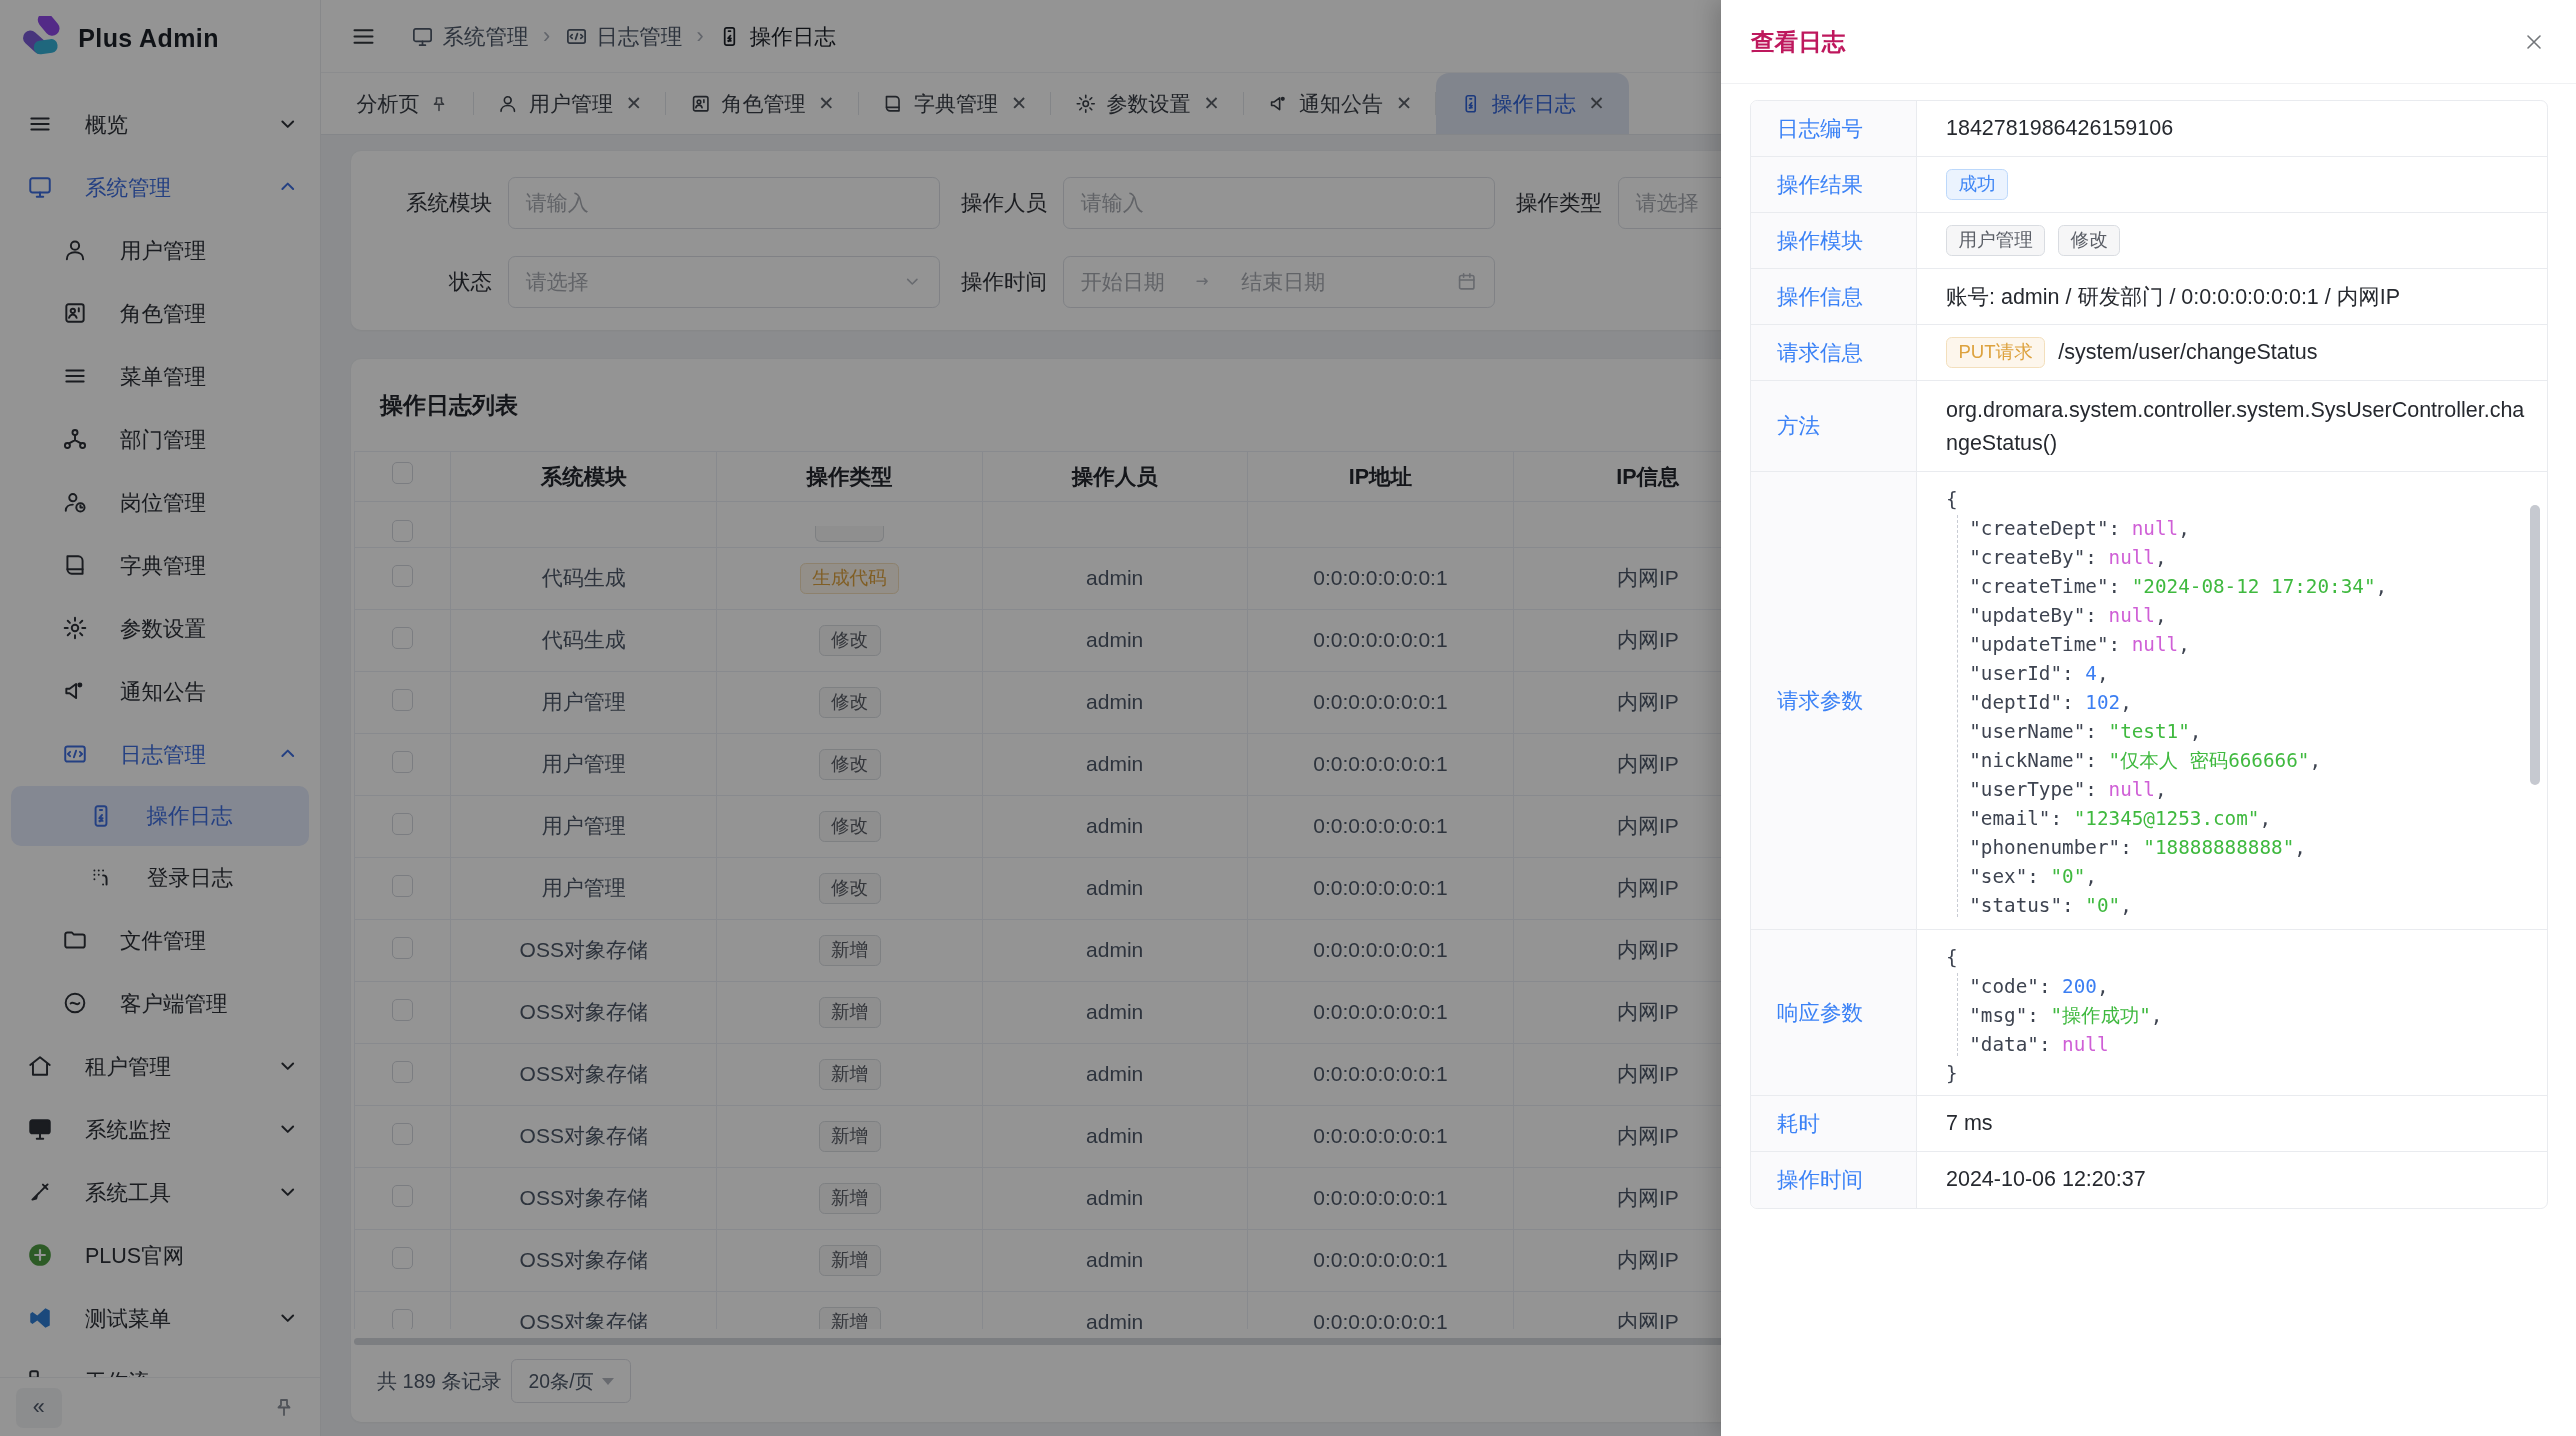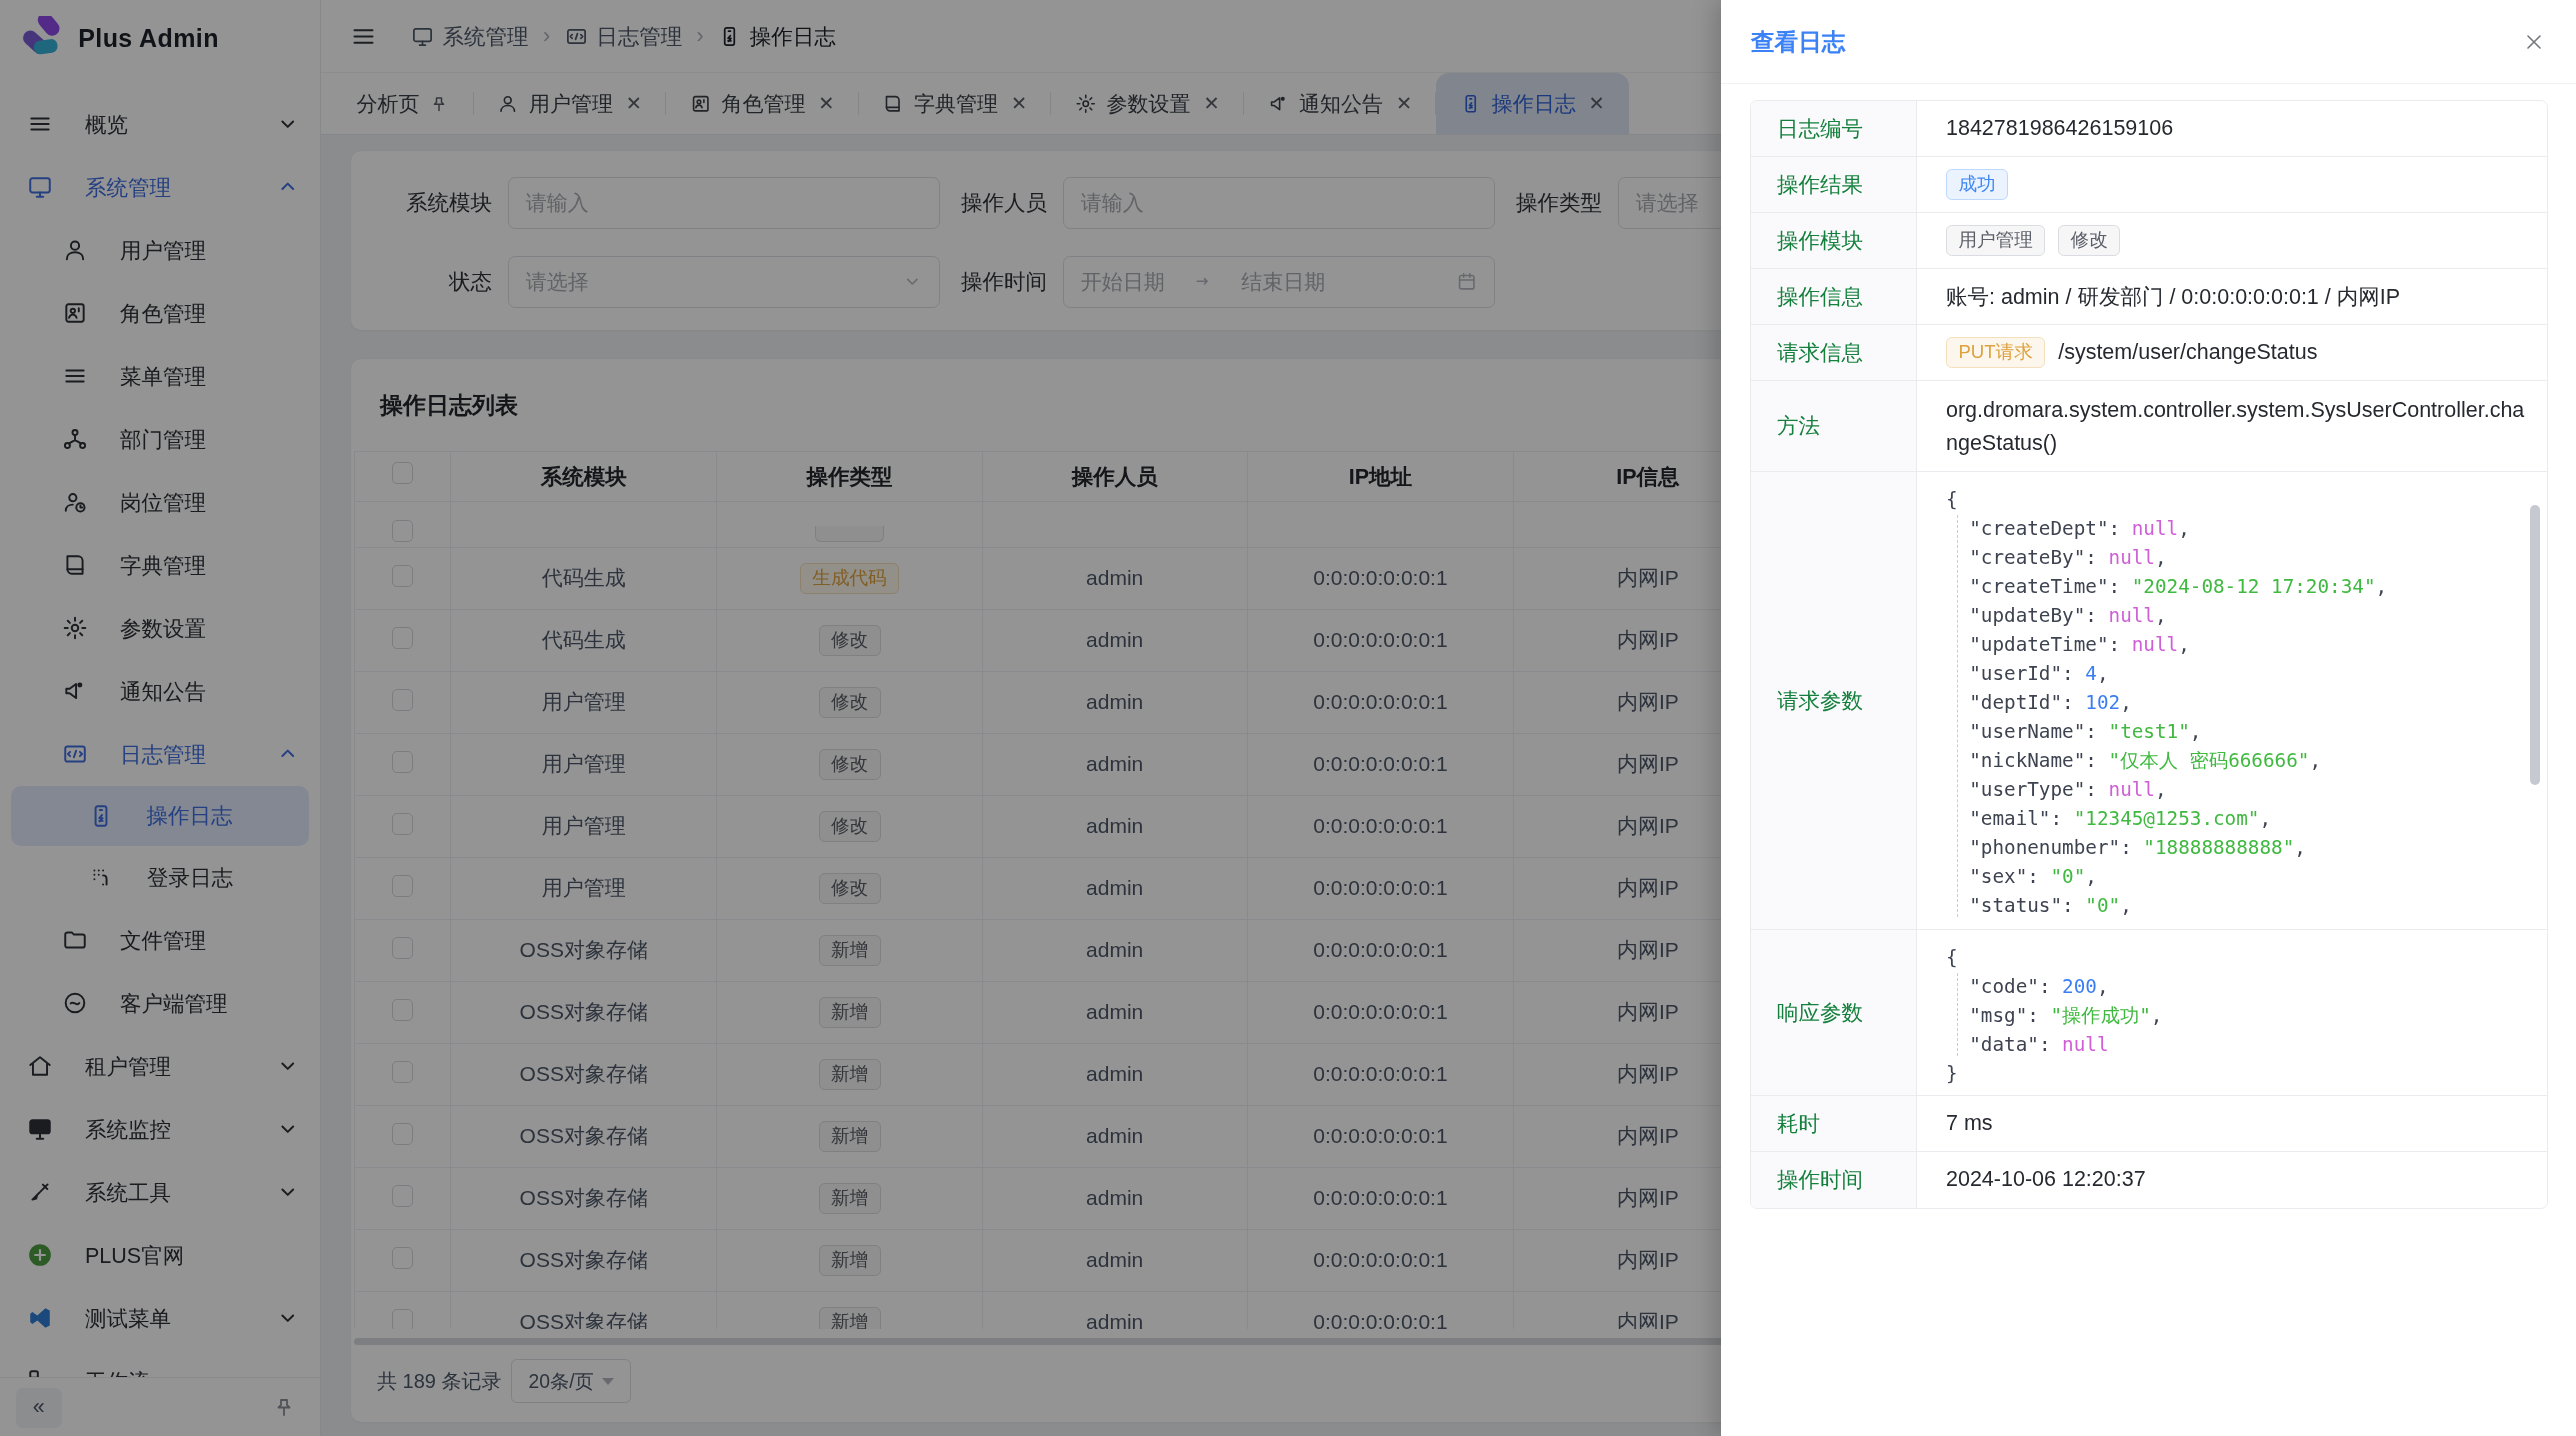--- a/index.html
+++ b/index.html
@@ -85,27 +85,27 @@
   .hscroll { position:absolute; left:2.9px; right:7.2px; bottom:77px; height:7.2px; border-radius:3.6px; background:#d6d9df; }
   .pager { position:absolute; left:26px; bottom:18.6px; display:flex; align-items:center; gap:10px; }
   .pager .total { color:#4e5969; font-size:20px; }
   .psize { width:120px; height:44px; border:0.7px solid #dcdfe6; border-radius:5.7px; display:flex; align-items:center; justify-content:center; gap:8.6px; color:#4e5969; font-size:19.3px; cursor:pointer; }
   .psize .caret { width:0; height:0; border-left:6.4px solid transparent; border-right:6.4px solid transparent; border-top:7.9px solid #b3b7bf; }
 
   
   .overlay { position:absolute; left:0; top:0; width:1721px; height:1437px; background:rgba(0,0,0,.42); z-index:40; }
   .drawer { position:absolute; left:1721px; top:0; width:855px; height:1437px; background:#fff; z-index:50; box-shadow:-7.2px 0 21.5px rgba(0,0,0,.18); }
   .drawer-head { height:84px; display:flex; align-items:center; padding:0 30px; border-bottom:0.7px solid #f0f1f3; }
-  .drawer-title { font-size:23.6px; font-weight:600; color:#3b82f6; }
+  .drawer-title { font-size:23.6px; font-weight:600; color:#be185d; }
   .drawer-close { margin-left:auto; color:#73767a; cursor:pointer; display:inline-flex; }
   .drawer-close svg { width:24px; height:24px; }
   .desc { position:absolute; left:29px; top:100px; width:798px; border:0.7px solid #e9ebef; border-radius:7.2px; overflow:hidden; }
   .drow { display:flex; border-bottom:0.7px solid #e9ebef; }
   .drow:last-child { border-bottom:none; }
-  .dlabel { width:166px; flex:0 0 auto; background:#fafafc; color:#15803d; font-size:21.5px; display:flex; align-items:center; padding:0 8px 0 26px; border-right:0.7px solid #e9ebef;text-align:right; }
+  .dlabel { width:166px; flex:0 0 auto; background:#fafafc; color:#3b82f6; font-size:21.5px; display:flex; align-items:center; padding:0 8px 0 26px; border-right:0.7px solid #e9ebef;text-align:right; }
   .dvalue { flex:1; display:flex; align-items:center; padding:10px 21.5px 10px 29px; color:#26292f; font-size:21.5px; gap:13px; flex-wrap:wrap; }
   .h78 { min-height:56px; } .h118 { min-height:84px; } .h640 { height:458px; } .h232 { height:166px; }
   .dvalue.wrapv { word-break:break-all; line-height:1.55; display:block; padding-top:13px; }
   .codewrap { position:relative; align-items:flex-start; padding:13px 18.6px 13px 29px; display:block; }
   pre.code { font-family:"DejaVu Sans Mono","Liberation Mono",monospace; font-size:19.3px; line-height:29px; color:#3d4350; white-space:pre; position:relative; }
   pre.code .guide { position:absolute; left:10.7px; top:30px; bottom:2.9px; border-left:0.7px dashed #c9ccd4; }
   .ck { color:#3d4350; } .cs { color:#3fb93f; } .cn0 { color:#cf5fd6; } .cnum { color:#3b7ef2; }
   .vscrollbar { position:absolute; right:7.2px; top:33px; width:10px; height:280px; border-radius:5px; background:#c6c9d0; }
   .status-frag { display:inline-flex; height:31.5px; width:79px; border:0.7px solid #bcd8fb; background:#ebf3fe; border-radius:5.7px; color:#3f86f5; font-size:18.6px; align-items:center; justify-content:center; }
 </style>

